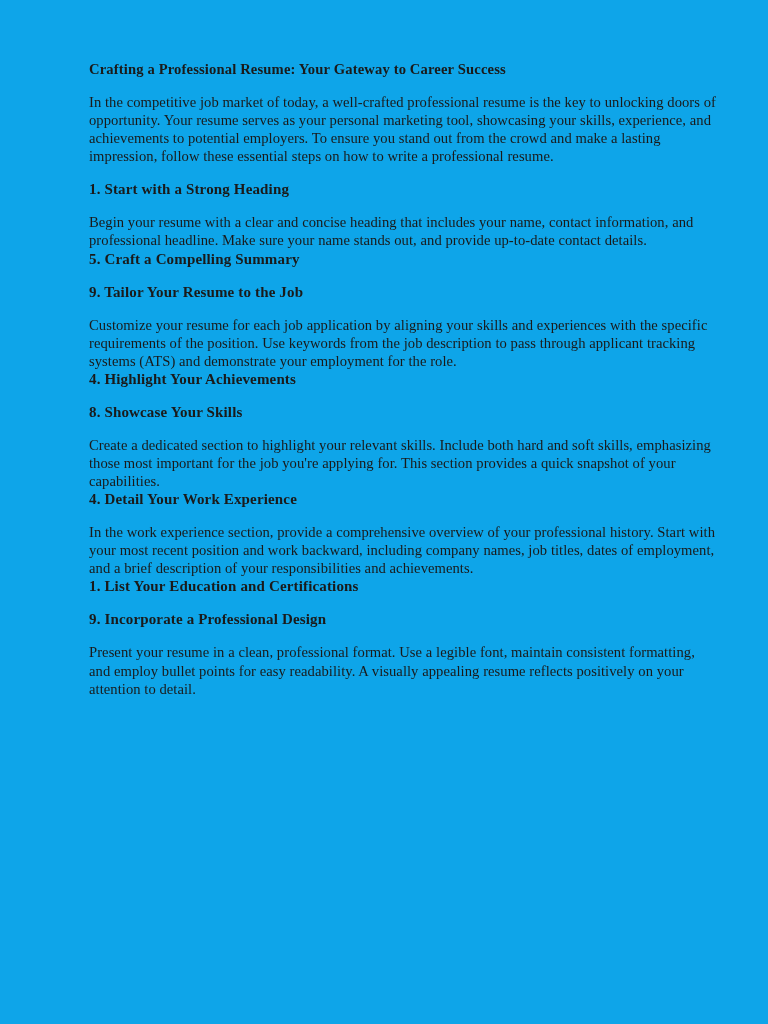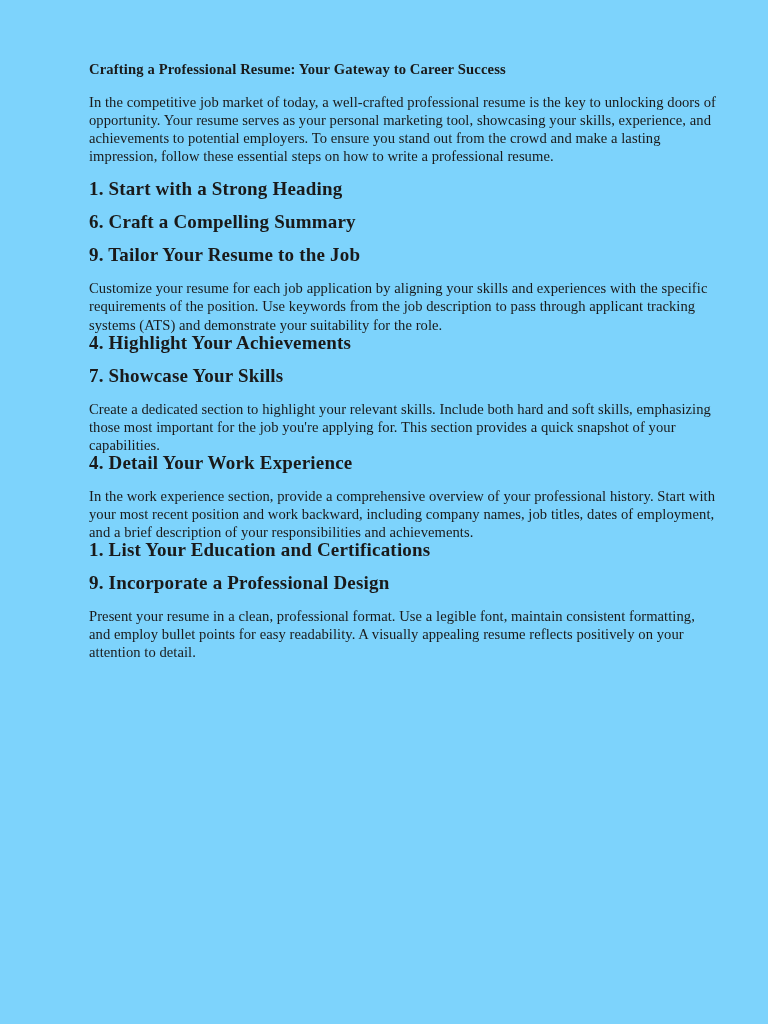--- a/index.html
+++ b/index.html
@@ -14,41 +14,41 @@
     overflow: hidden;
     font-family: "Liberation Serif", "DejaVu Serif", serif;
     color: #1a1a1a;
     -webkit-font-smoothing: antialiased;
   }
 
   #page {
     position: relative;
     width: 768px;
     height: 1024px;
-    background: #7dd3fc;
+    background: #0ea5e9;
     box-sizing: border-box;
   }
 
   #doc-body {
     position: absolute;
     left: 89px;
     top: 60px;
     width: 630px;
   }
 
   .doc-title {
     font-size: 14.6px;
     font-weight: bold;
     line-height: 18px;
     margin: 0 0 15px 0;
     letter-spacing: 0.01em;
   }
 
   .section-heading {
-    font-size: 19px;
+    font-size: 15px;
     font-weight: bold;
     line-height: 18px;
     margin: 0 0 15px 0;
     letter-spacing: 0.01em;
   }
 
   .body-text {
     font-size: 14.6px;
     font-weight: normal;
     line-height: 18.1px;
@@ -71,37 +71,38 @@
 
 <div id="page">
   <article id="doc-body">
 
     <h1 class="doc-title">Crafting a Professional Resume: Your Gateway to Career Success</h1>
 
     <p class="body-text">In the competitive job market of today, a well-crafted professional resume is the key to unlocking doors of opportunity. Your resume serves as your personal marketing tool, showcasing your skills, experience, and achievements to potential employers. To ensure you stand out from the crowd and make a lasting impression, follow these essential steps on how to write a professional resume.</p>
 
     <section class="section-block">
       <h2 class="section-heading">1. Start with a Strong Heading</h2>
+      <p class="body-text">Begin your resume with a clear and concise heading that includes your name, contact information, and professional headline. Make sure your name stands out, and provide up-to-date contact details.</p>
     </section>
 
     <section class="section-block">
-      <h2 class="section-heading">6. Craft a Compelling Summary</h2>
+      <h2 class="section-heading">5. Craft a Compelling Summary</h2>
     </section>
 
     <section class="section-block">
       <h2 class="section-heading">9. Tailor Your Resume to the Job</h2>
-      <p class="body-text">Customize your resume for each job application by aligning your skills and experiences with the specific requirements of the position. Use keywords from the job description to pass through applicant tracking systems (ATS) and demonstrate your suitability for the role.</p>
+      <p class="body-text">Customize your resume for each job application by aligning your skills and experiences with the specific requirements of the position. Use keywords from the job description to pass through applicant tracking systems (ATS) and demonstrate your employment for the role.</p>
     </section>
 
     <section class="section-block">
       <h2 class="section-heading">4. Highlight Your Achievements</h2>
     </section>
 
     <section class="section-block">
-      <h2 class="section-heading">7. Showcase Your Skills</h2>
+      <h2 class="section-heading">8. Showcase Your Skills</h2>
       <p class="body-text">Create a dedicated section to highlight your relevant skills. Include both hard and soft skills, emphasizing those most important for the job you're applying for. This section provides a quick snapshot of your capabilities.</p>
     </section>
 
     <section class="section-block">
       <h2 class="section-heading">4. Detail Your Work Experience</h2>
       <p class="body-text">In the work experience section, provide a comprehensive overview of your professional history. Start with your most recent position and work backward, including company names, job titles, dates of employment, and a brief description of your responsibilities and achievements.</p>
     </section>
 
     <section class="section-block">
       <h2 class="section-heading">1. List Your Education and Certifications</h2>

